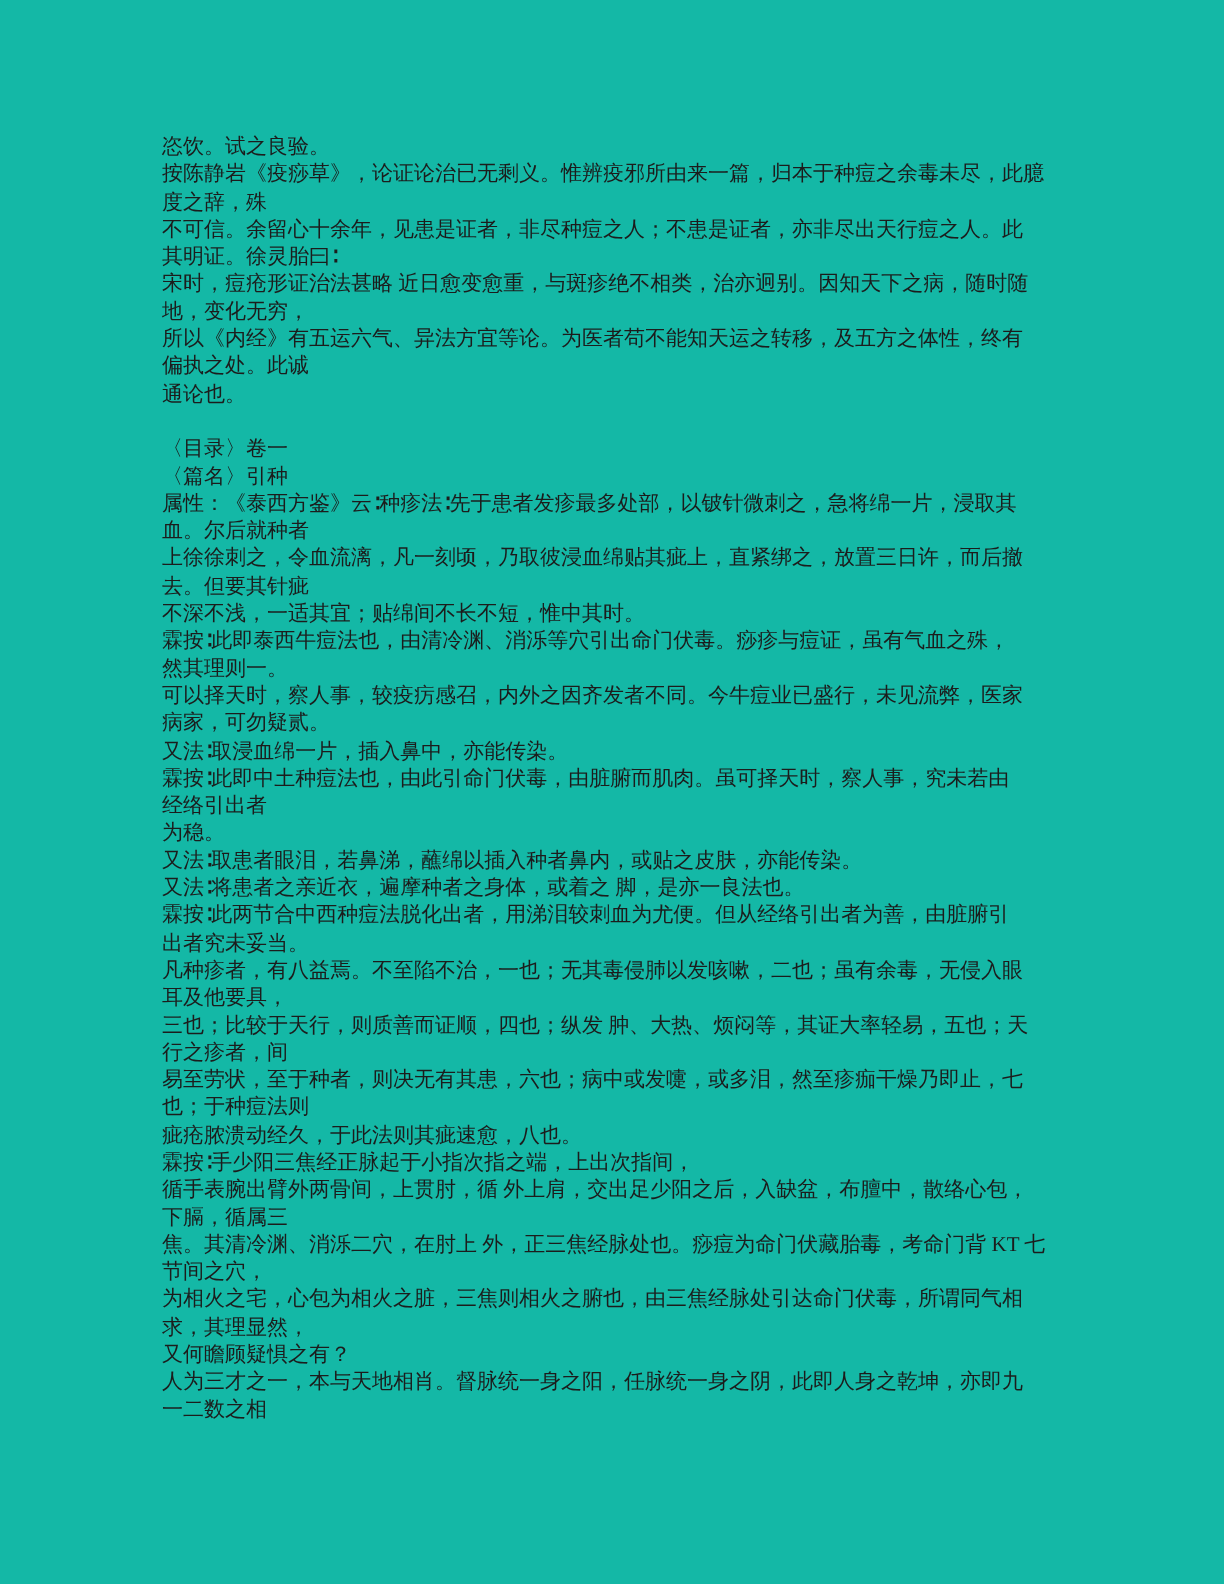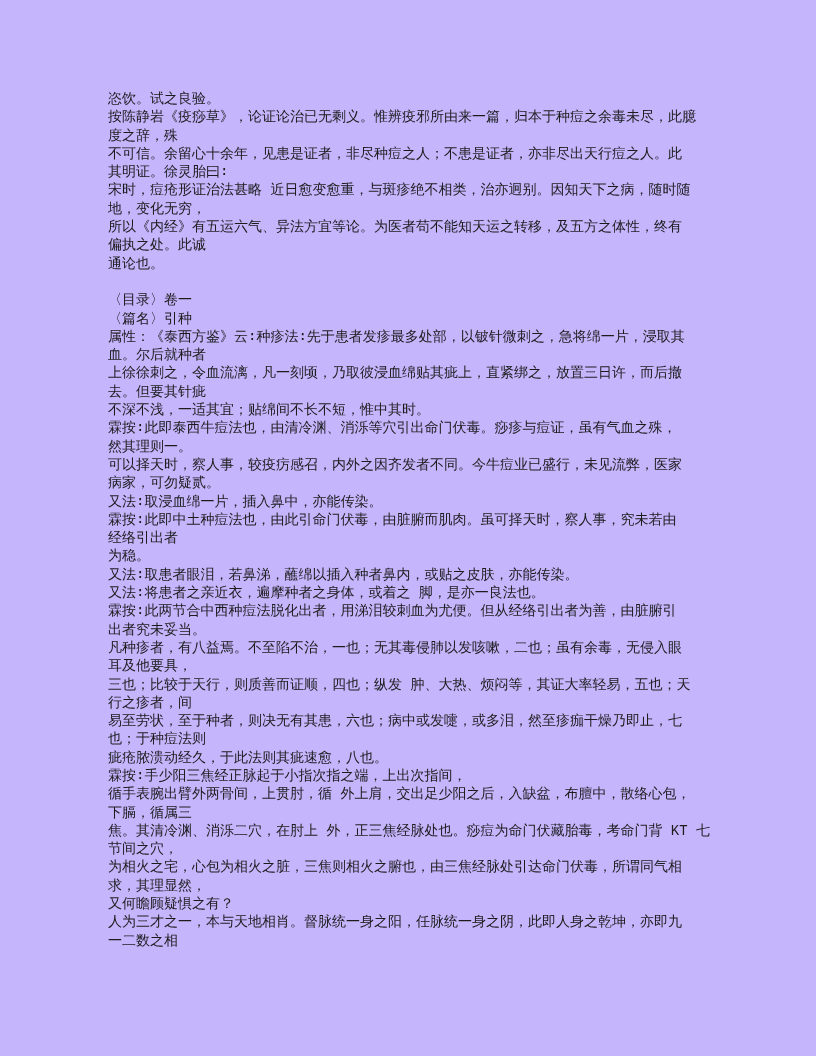--- a/index.html
+++ b/index.html
@@ -4,23 +4,23 @@
 <style>
   html, body {
     margin: 0;
     padding: 0;
     background: #ffffff;
   }
   .page {
     position: relative;
     width: 816px;
     height: 1056px;
-    background: #c4b5fd;
+    background: #14b8a6;
     overflow: hidden;
-    font-family: Liberation Mono, monospace;
+    font-family: Liberation Serif, serif;
   }
   .text-block {
     position: absolute;
     left: 108px;
     top: 90px;
     width: 620px;
     color: #1c1c1c;
     font-size: 14px;
     line-height: 18.3px;
     letter-spacing: 0;

